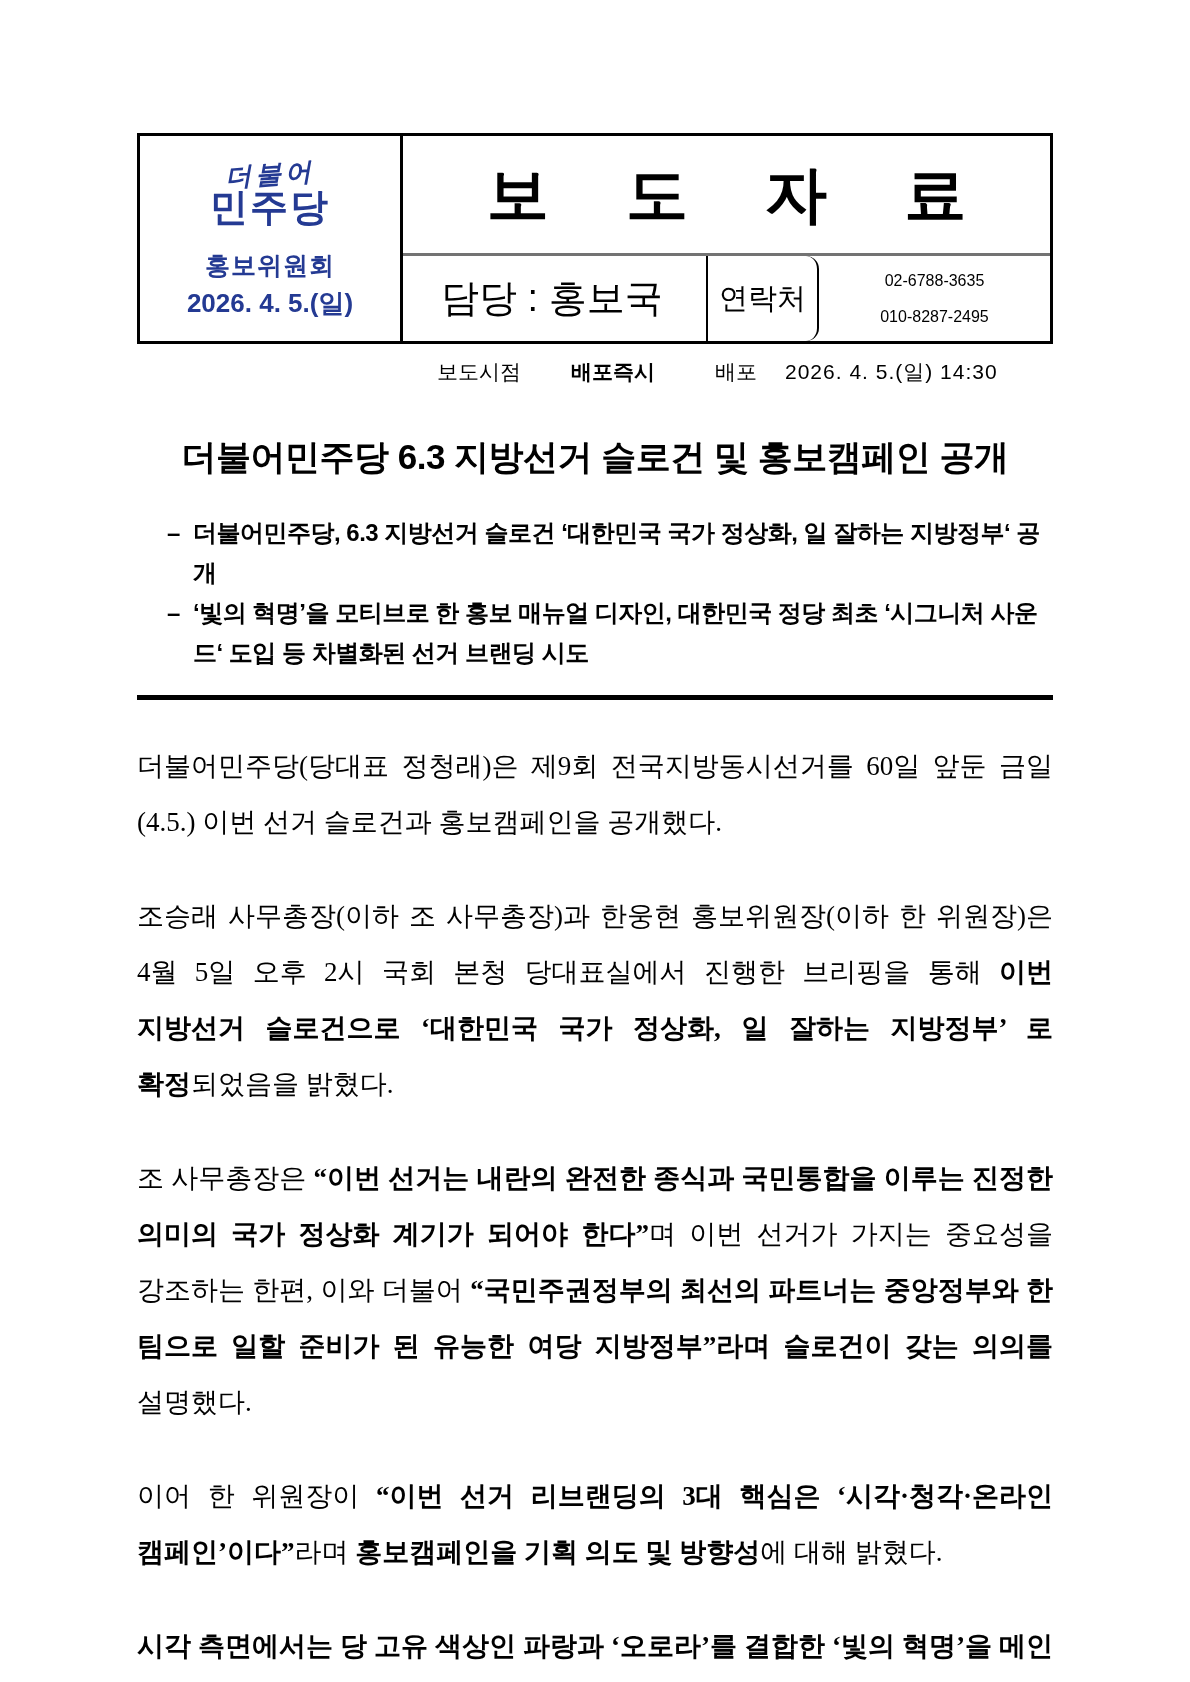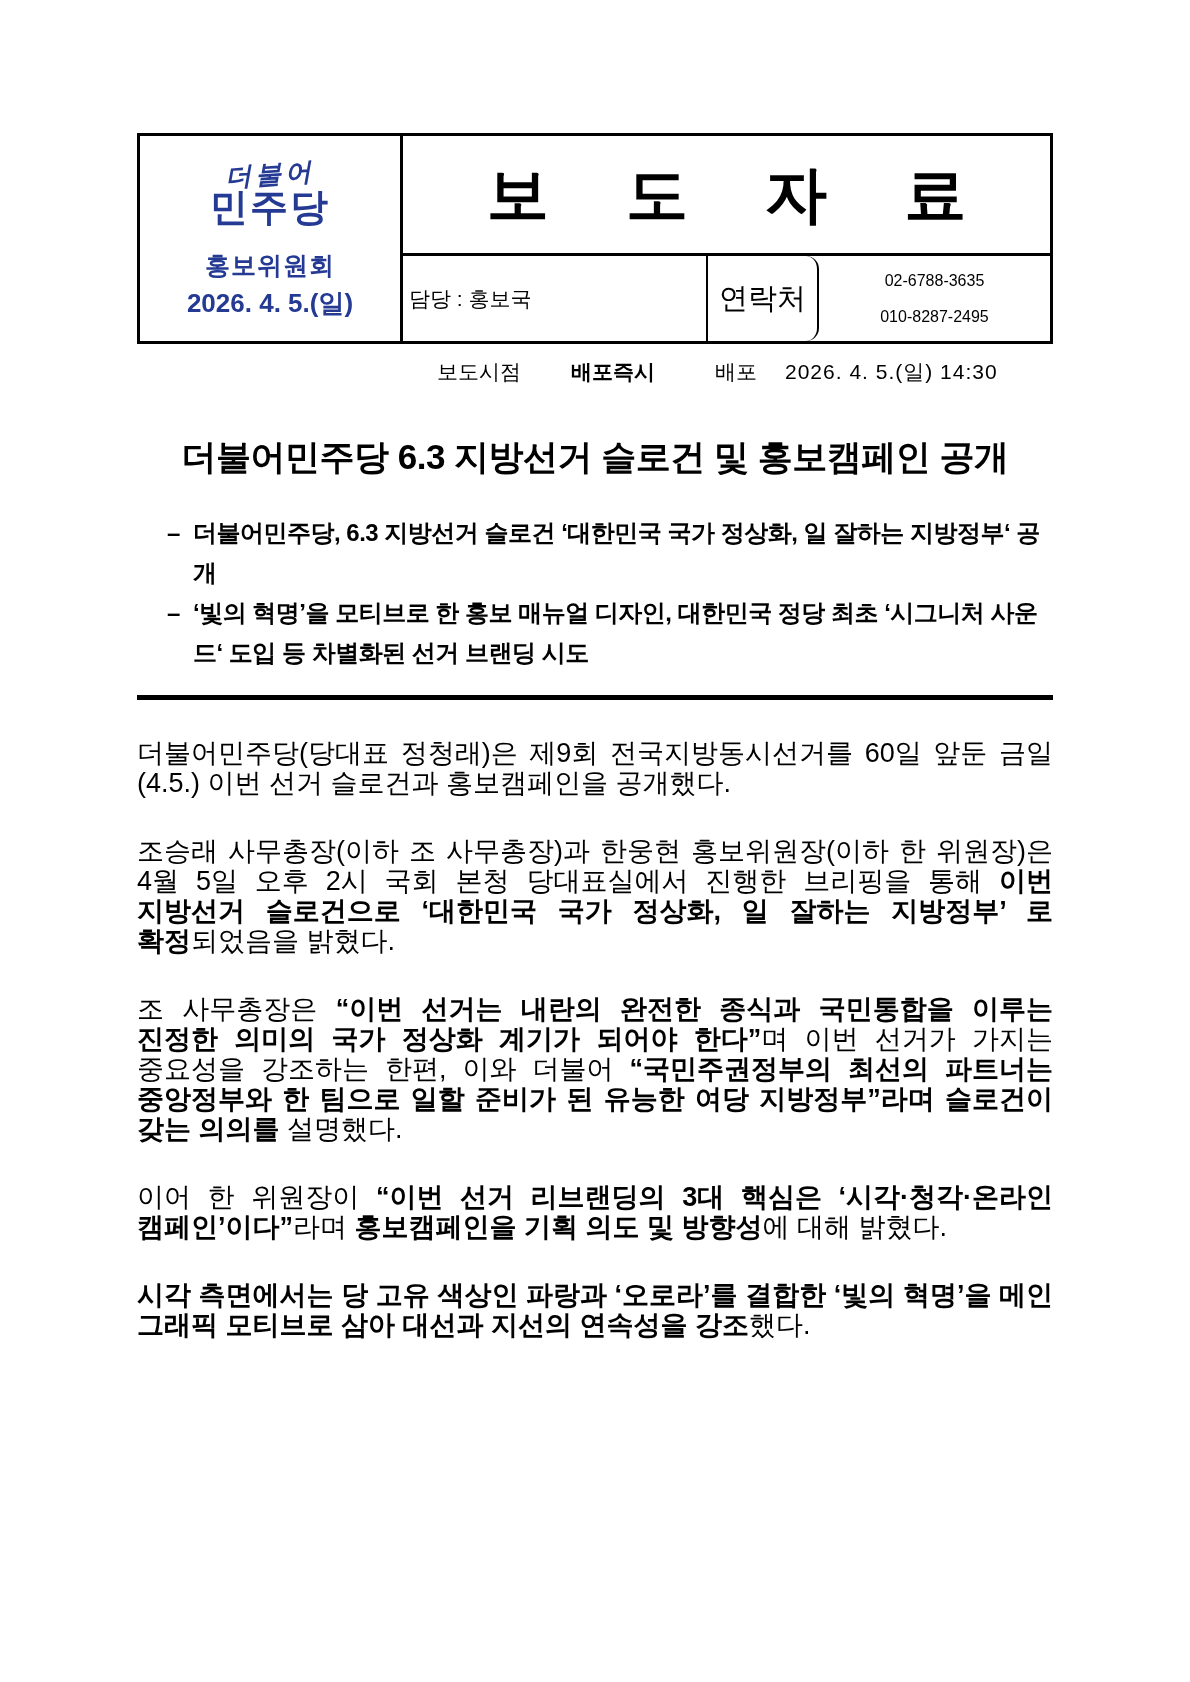--- a/index.html
+++ b/index.html
@@ -31,33 +31,33 @@
     padding:6px 4px;
     color:#243a93;
   }
   .logo-script { font-size:26px; font-weight:bold; font-style:italic; transform:rotate(-4deg); letter-spacing:4px; margin-bottom:-4px; }
   .logo-name   { font-size:38px; font-weight:900; letter-spacing:2px; line-height:1.0; }
   .logo-dept   { font-size:25px; font-weight:700; margin-top:23px; letter-spacing:1px; }
   .logo-date   { font-size:26px; font-weight:700; margin-top:4px; }
 
   .cell-bodo {
     grid-column:2; grid-row:1;
-    border-bottom:3px solid #000000;
+    border-bottom:3px solid #737373;
     display:flex; align-items:center; justify-content:center;
     font-size:62px; font-weight:900;
     letter-spacing:30px; text-indent:30px;
   }
   .hdr-row2 {
     grid-column:2; grid-row:2;
     display:grid; grid-template-columns:305px 111px 1fr;
   }
   .cell-manager {
     border-right:2px solid #000;
     display:flex; align-items:center;
-    padding-left:6px; font-size:21px;
+    padding-left:38px; font-size:38px;
   }
   .cell-contact-label {
     border-right:2px solid #000;
     display:flex; align-items:center; justify-content:center;
     font-size:29px;
     border-radius:13px;
   }
   .cell-phones {
     display:flex; flex-direction:column; align-items:center; justify-content:center;
     font-size:16px; line-height:36px;
@@ -89,23 +89,23 @@
     line-height:40px;
     letter-spacing:-0.5px;
   }
   .bullet .dash { position:absolute; left:0; top:0; font-weight:800; }
 
   .thick-rule { border:none; border-top:5px solid #000; margin-top:22px; }
 
   
   .body-text { margin-top:14px; }
   .body-text p {
-    font-family:Liberation Sans, sans-serif;
+    font-family:Liberation Serif, serif;
     font-size:27px;
-    line-height:30px;
+    line-height:56px;
     text-align:justify;
     margin-top:38px;
     word-break:keep-all;
   }
   .body-text p span.b { font-weight:bold; }
 </style>
 </head>
 <body>
 
 <div class="page">

